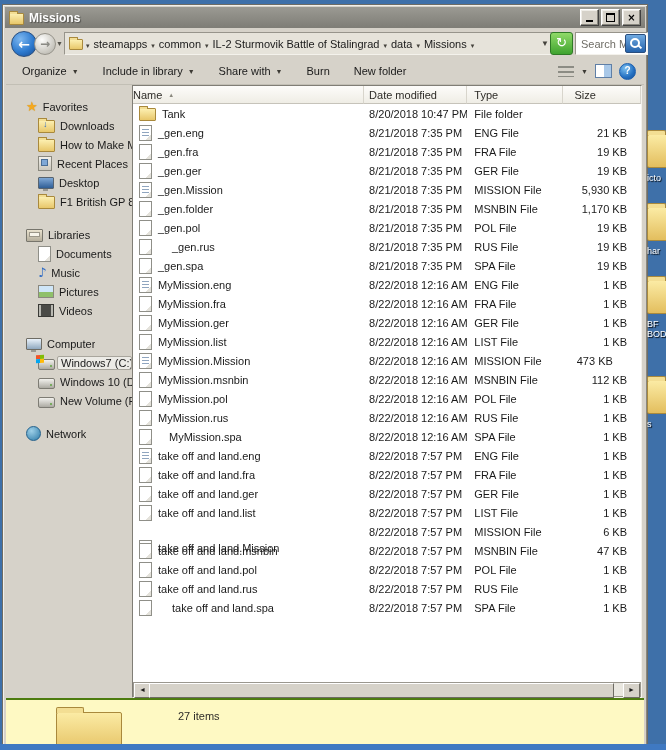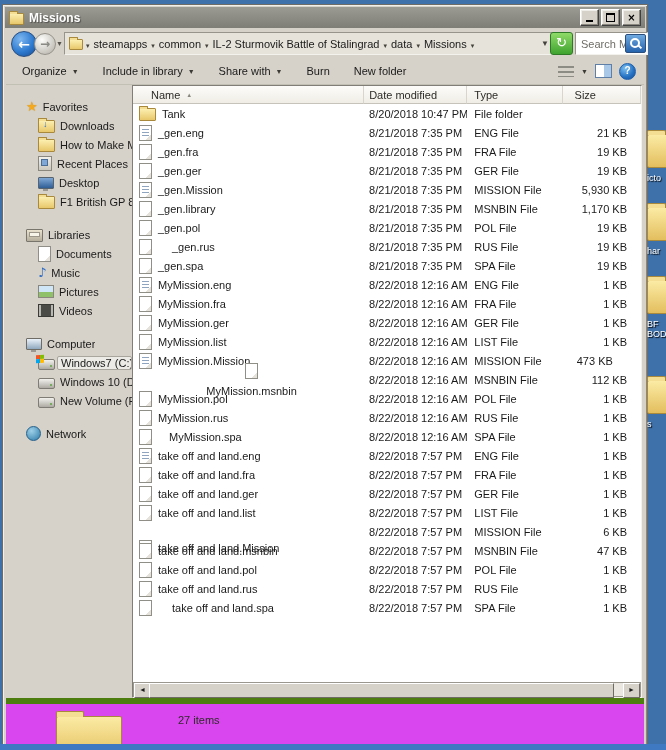--- a/index.html
+++ b/index.html
@@ -82,21 +82,21 @@
   
   .hscroll{position:absolute;left:127px;right:3px;bottom:1px;height:15px;background:#E9E7E0;
        border:1px solid #9A978E;box-sizing:border-box}
   .sarrow{position:absolute;top:0;width:15px;height:13px;background:#D6D2C9;border:1px solid;
        border-color:#FFF #6E6C64 #6E6C64 #FFF;font-size:7px;line-height:12px;text-align:center;color:#1a1a1a}
   .sarrow.l{left:0}.sarrow.r{right:0}
   .sthumb{position:absolute;left:15px;right:26px;top:0;height:13px;background:#D6D2C9;
        border:1px solid;border-color:#FFF #6E6C64 #6E6C64 #FFF}
 
   
-  .details{position:absolute;left:3px;right:3px;top:693px;height:44px;background:#d946ef;border-top:6px solid #4d7c0f}
+  .details{position:absolute;left:3px;right:3px;top:693px;height:44px;background:#fef9c3;border-top:2px solid #4d7c0f}
   .details .statustext{position:absolute;left:172px;top:10px;color:#2E2C28}
 
   
   .ic{flex:0 0 auto;display:inline-block;position:relative}
   .fold{width:15px;height:11px;background:linear-gradient(180deg,#FCEFB0,#E8C76A);
         border:1px solid #A9893C;border-radius:1px;margin-top:2px}
   .fold::before{content:"";position:absolute;top:-3px;left:-1px;width:7px;height:2px;background:#F3DE93;
         border:1px solid #A9893C;border-bottom:none;border-radius:1px 1px 0 0}
   .fold .dl{position:absolute;left:4px;top:-2px;font-size:9px;font-weight:bold;color:#2E6BC4}
   .doc{width:11px;height:14px;background:linear-gradient(135deg,#FFF 78%,#E4E2DB 78%);border:1px solid #8F8F88}
@@ -292,21 +292,21 @@
         </div>
         <div class="sgroup">
           <div class="srow">
             <span class="ic net"></span>
             <span class="lbl">Network</span>
           </div>
         </div>
       </div>
     <div class="listpane">
       <div class="colhdr" id="colhdr">
-          <div class="hcell" style="width: 233px; padding-left: 18px;">
+          <div class="hcell" style="width: 233px; ">
             <span>Name</span>
             <span class="sortmark">▲</span>
           </div>
           <div class="hcell" style="width: 104px; padding-left: 5px;">
             <span>Date modified</span>
           </div>
           <div class="hcell" style="width: 96px; padding-left: 7px;">
             <span>Type</span>
           </div>
           <div class="hcell" style="width: 79px; padding-left: 12px;">
@@ -355,21 +355,21 @@
               <span class="ic doc text"></span>
               <span>_gen.Mission</span>
             </div>
             <div class="cell" style="width: 104px; padding-left: 5px;">8/21/2018 7:35 PM</div>
             <div class="cell" style="width: 96px; padding-left: 7px;">MISSION File</div>
             <div class="cell" style="width: 79px; text-align: right; padding-right: 14px;">5,930 KB</div>
           </div>
           <div class="frow">
             <div class="cell-name" style="width: 233px;">
               <span class="ic doc"></span>
-              <span>_gen.library</span>
+              <span>_gen.folder</span>
             </div>
             <div class="cell" style="width: 104px; padding-left: 5px;">8/21/2018 7:35 PM</div>
             <div class="cell" style="width: 96px; padding-left: 7px;">MSNBIN File</div>
             <div class="cell" style="width: 79px; text-align: right; padding-right: 14px;">1,170 KB</div>
           </div>
           <div class="frow">
             <div class="cell-name" style="width: 233px;">
               <span class="ic doc"></span>
               <span>_gen.pol</span>
             </div>
@@ -434,21 +434,21 @@
           <div class="frow">
             <div class="cell-name" style="width: 233px;">
               <span class="ic doc text"></span>
               <span>MyMission.Mission</span>
             </div>
             <div class="cell" style="width: 104px; padding-left: 5px;">8/22/2018 12:16 AM</div>
             <div class="cell" style="width: 96px; padding-left: 7px;">MISSION File</div>
             <div class="cell" style="width: 79px; text-align: center; padding-right: 14px;">473 KB</div>
           </div>
           <div class="frow">
-            <div class="cell-name" style="width: 233px; flex-direction: column;">
+            <div class="cell-name" style="width: 233px;">
               <span class="ic doc"></span>
               <span>MyMission.msnbin</span>
             </div>
             <div class="cell" style="width: 104px; padding-left: 5px;">8/22/2018 12:16 AM</div>
             <div class="cell" style="width: 96px; padding-left: 7px;">MSNBIN File</div>
             <div class="cell" style="width: 79px; text-align: right; padding-right: 14px;">112 KB</div>
           </div>
           <div class="frow">
             <div class="cell-name" style="width: 233px;">
               <span class="ic doc"></span>

